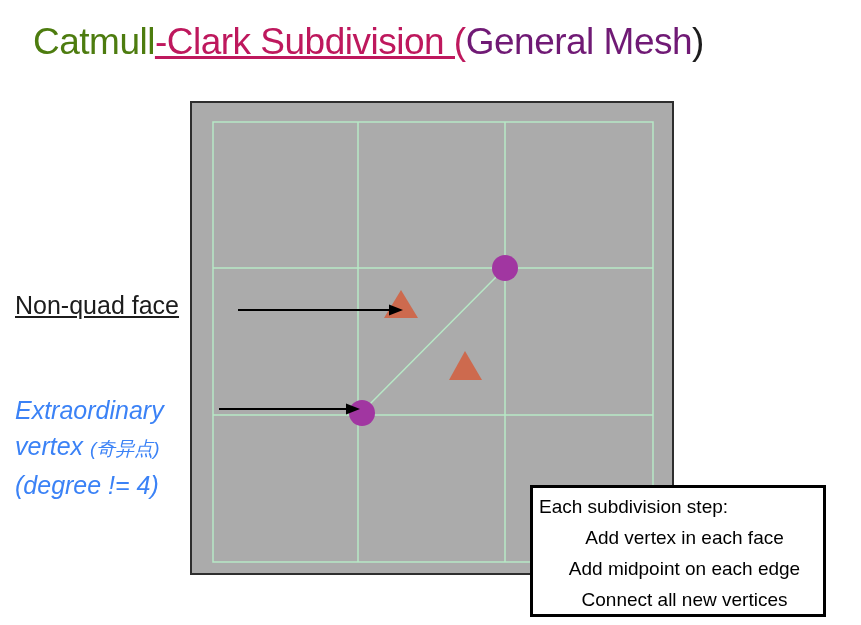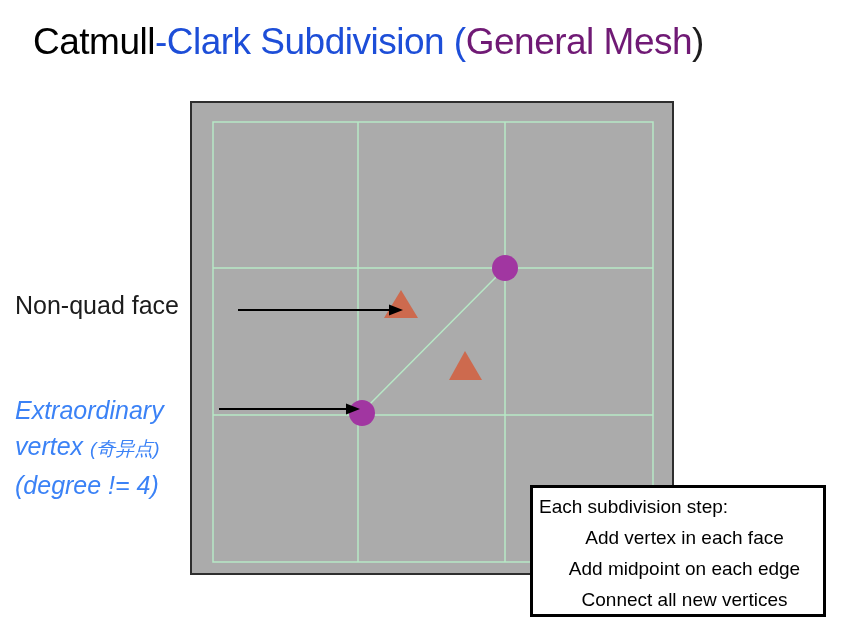--- a/index.html
+++ b/index.html
@@ -59,21 +59,21 @@
     line-height: 31px;
     white-space: nowrap;
   }
   .callout-item { padding-left: 13px; text-align: center; }
 </style>
 </head>
 <body>
 
 <div class="slide">
 
-  <h1 class="title"><span style="color: #000000;">Catmull</span><span style="color: #1d4ed8;">-Clark Subdivision (</span><span style="color: #701a75;">General Mesh</span><span style="color: rgb(28, 28, 28);">)</span></h1>
+  <h1 class="title"><span style="color: #4d7c0f;">Catmull</span><span style="color: #be185d; text-decoration: underline;">-Clark Subdivision (</span><span style="color: #701a75;">General Mesh</span><span style="color: rgb(28, 28, 28);">)</span></h1>
 
   <div class="mesh-panel" style="border-color: rgb(46, 46, 46); background-color: rgb(171, 171, 171);"></div>
 
   <svg class="overlay" viewBox="0 0 861 625">
 
     <g fill="none" stroke-width="1.5" style="stroke: rgb(183, 232, 198);">
       <rect x="213" y="122" width="440" height="440"></rect>
       <line x1="358" y1="122" x2="358" y2="562"></line>
       <line x1="505" y1="122" x2="505" y2="562"></line>
       <line x1="213" y1="268" x2="653" y2="268"></line>
@@ -92,21 +92,21 @@
     </g>
 
     <g stroke-width="2" style="stroke: rgb(0, 0, 0);">
       <line x1="238" y1="310" x2="391" y2="310"></line>
       <polygon points="403,310 389,304.5 389,315.5" stroke="none" fill="#000000"></polygon>
       <line x1="219" y1="409" x2="348" y2="409"></line>
       <polygon points="360,409 346,403.5 346,414.5" stroke="none" fill="#000000"></polygon>
     </g>
   </svg>
 
-  <div class="side-label label-nonquad" style="color: rgb(28, 28, 28);">Non-quad face</div>
+  <div class="side-label label-nonquad" style="color: rgb(28, 28, 28); text-decoration: underline;">Non-quad face</div>
 
   <div class="side-label label-extraordinary" style="color: #3b82f6; font-style: italic;">
     <div>Extraordinary</div>
     <div><span>vertex </span><span class="small-cjk">(奇异点)</span></div>
     <div>(degree != 4)</div>
   </div>
 
   <div class="callout" style="border-color: rgb(0, 0, 0);">
     <div class="callout-title">Each subdivision step:</div>
     <div class="callout-item">Add vertex in each face</div>

